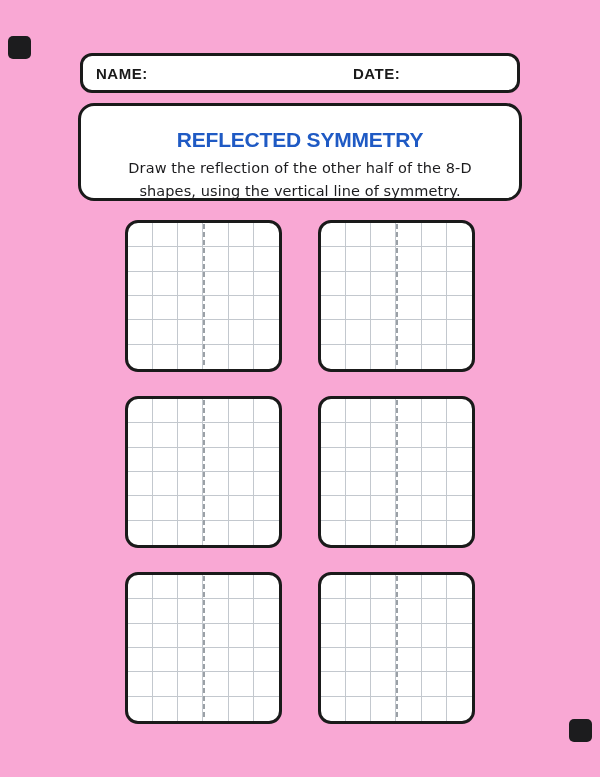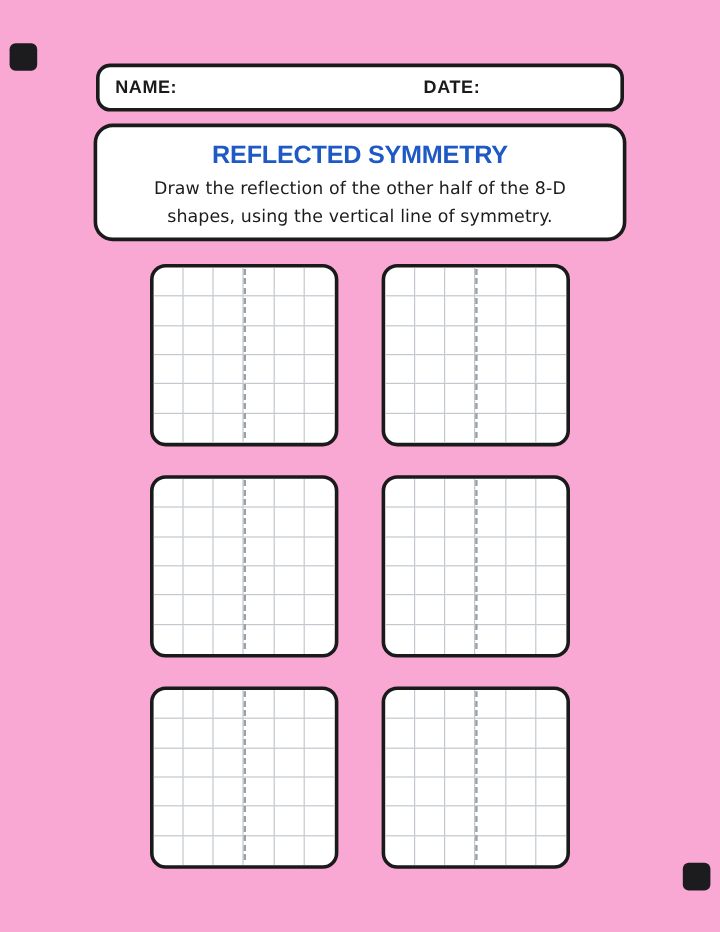--- a/index.html
+++ b/index.html
@@ -29,21 +29,21 @@
   .write{position:absolute;top:6px;bottom:6px;}
   .write-name{left:64px;right:172px;}
   .write-date{left:320px;right:10px;}
 
   .title-box{
     position:absolute;left:78px;top:103px;width:444px;height:98px;
     border:3px solid var(--ink,#1a1a1a);border-radius:16px;background:#fff;
     box-sizing:border-box;text-align:center;
   }
   .title{
-    margin-top:12px;font-weight:bold;font-size:21px;letter-spacing:-.2px;
+    margin-top:22px;font-weight:bold;font-size:21px;letter-spacing:-.2px;
     color:var(--accent,#1f5ac4);
   }
   .instr{
     font-family:"DejaVu Sans",sans-serif;font-size:14.5px;line-height:23px;
     color:#1c1c1e;letter-spacing:.1px;
   }
   .instr.first{margin-top:5px;}
 
   .grid-area{
     position:absolute;left:125px;top:220px;

